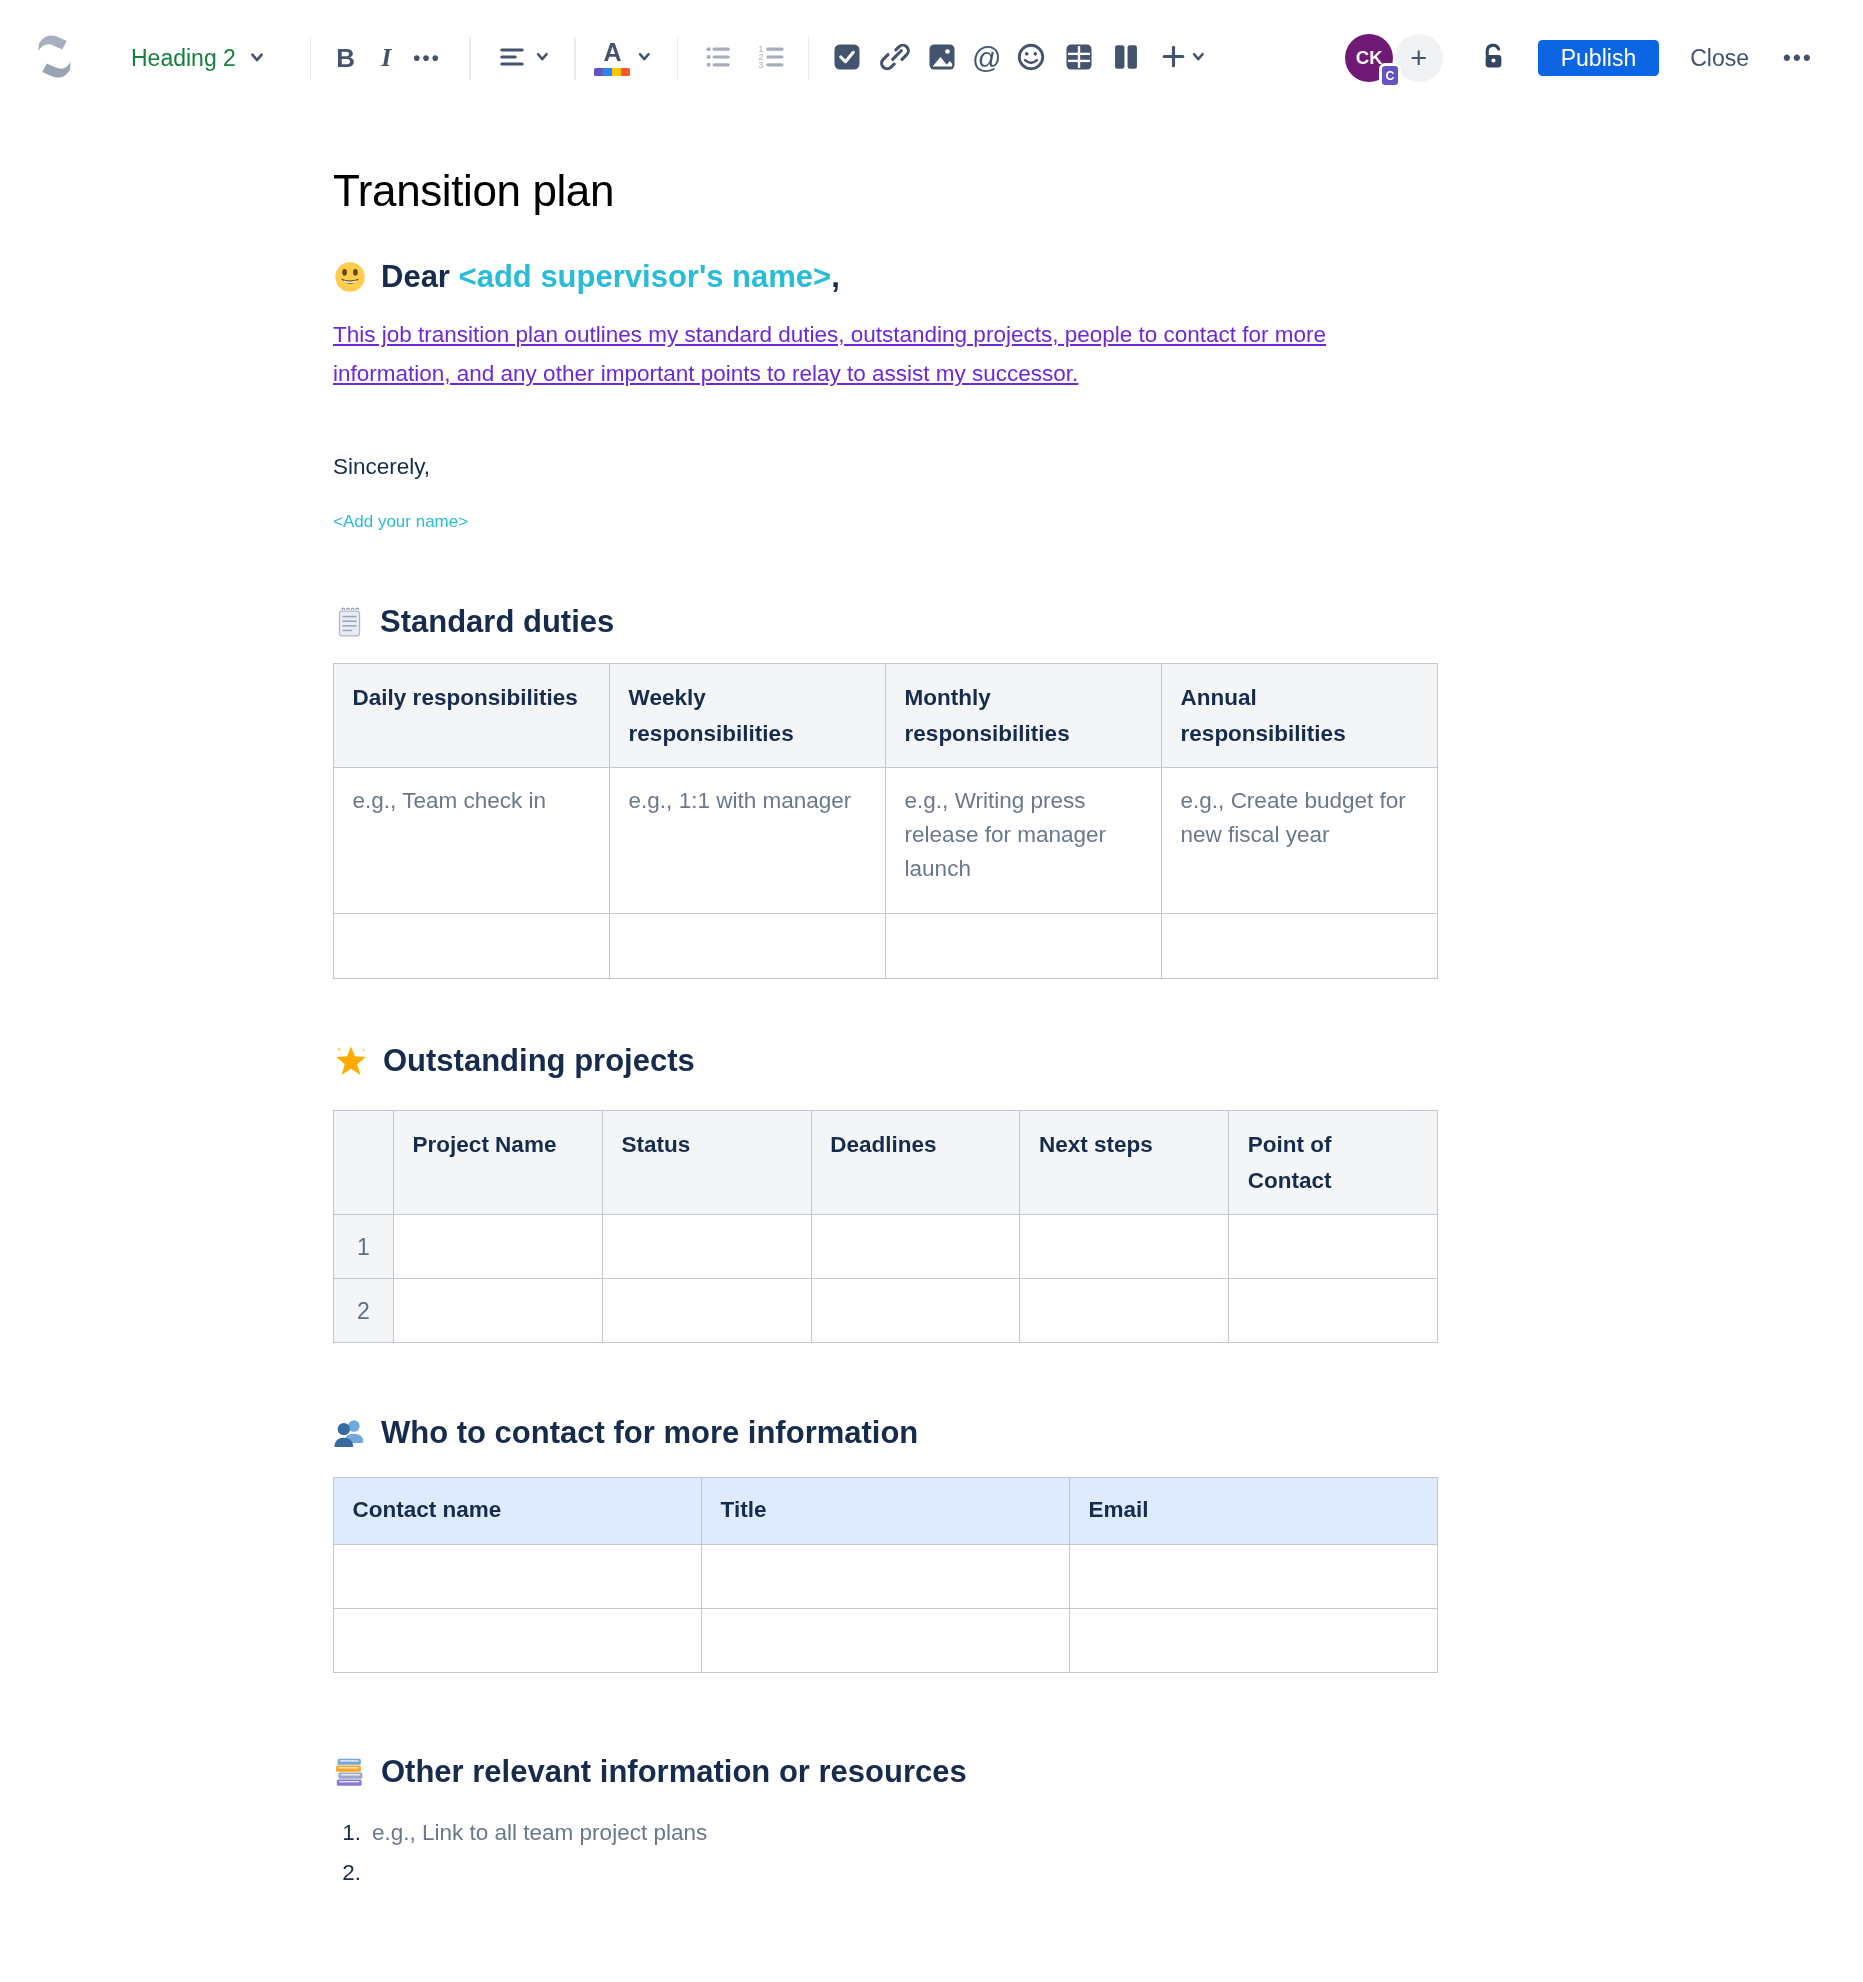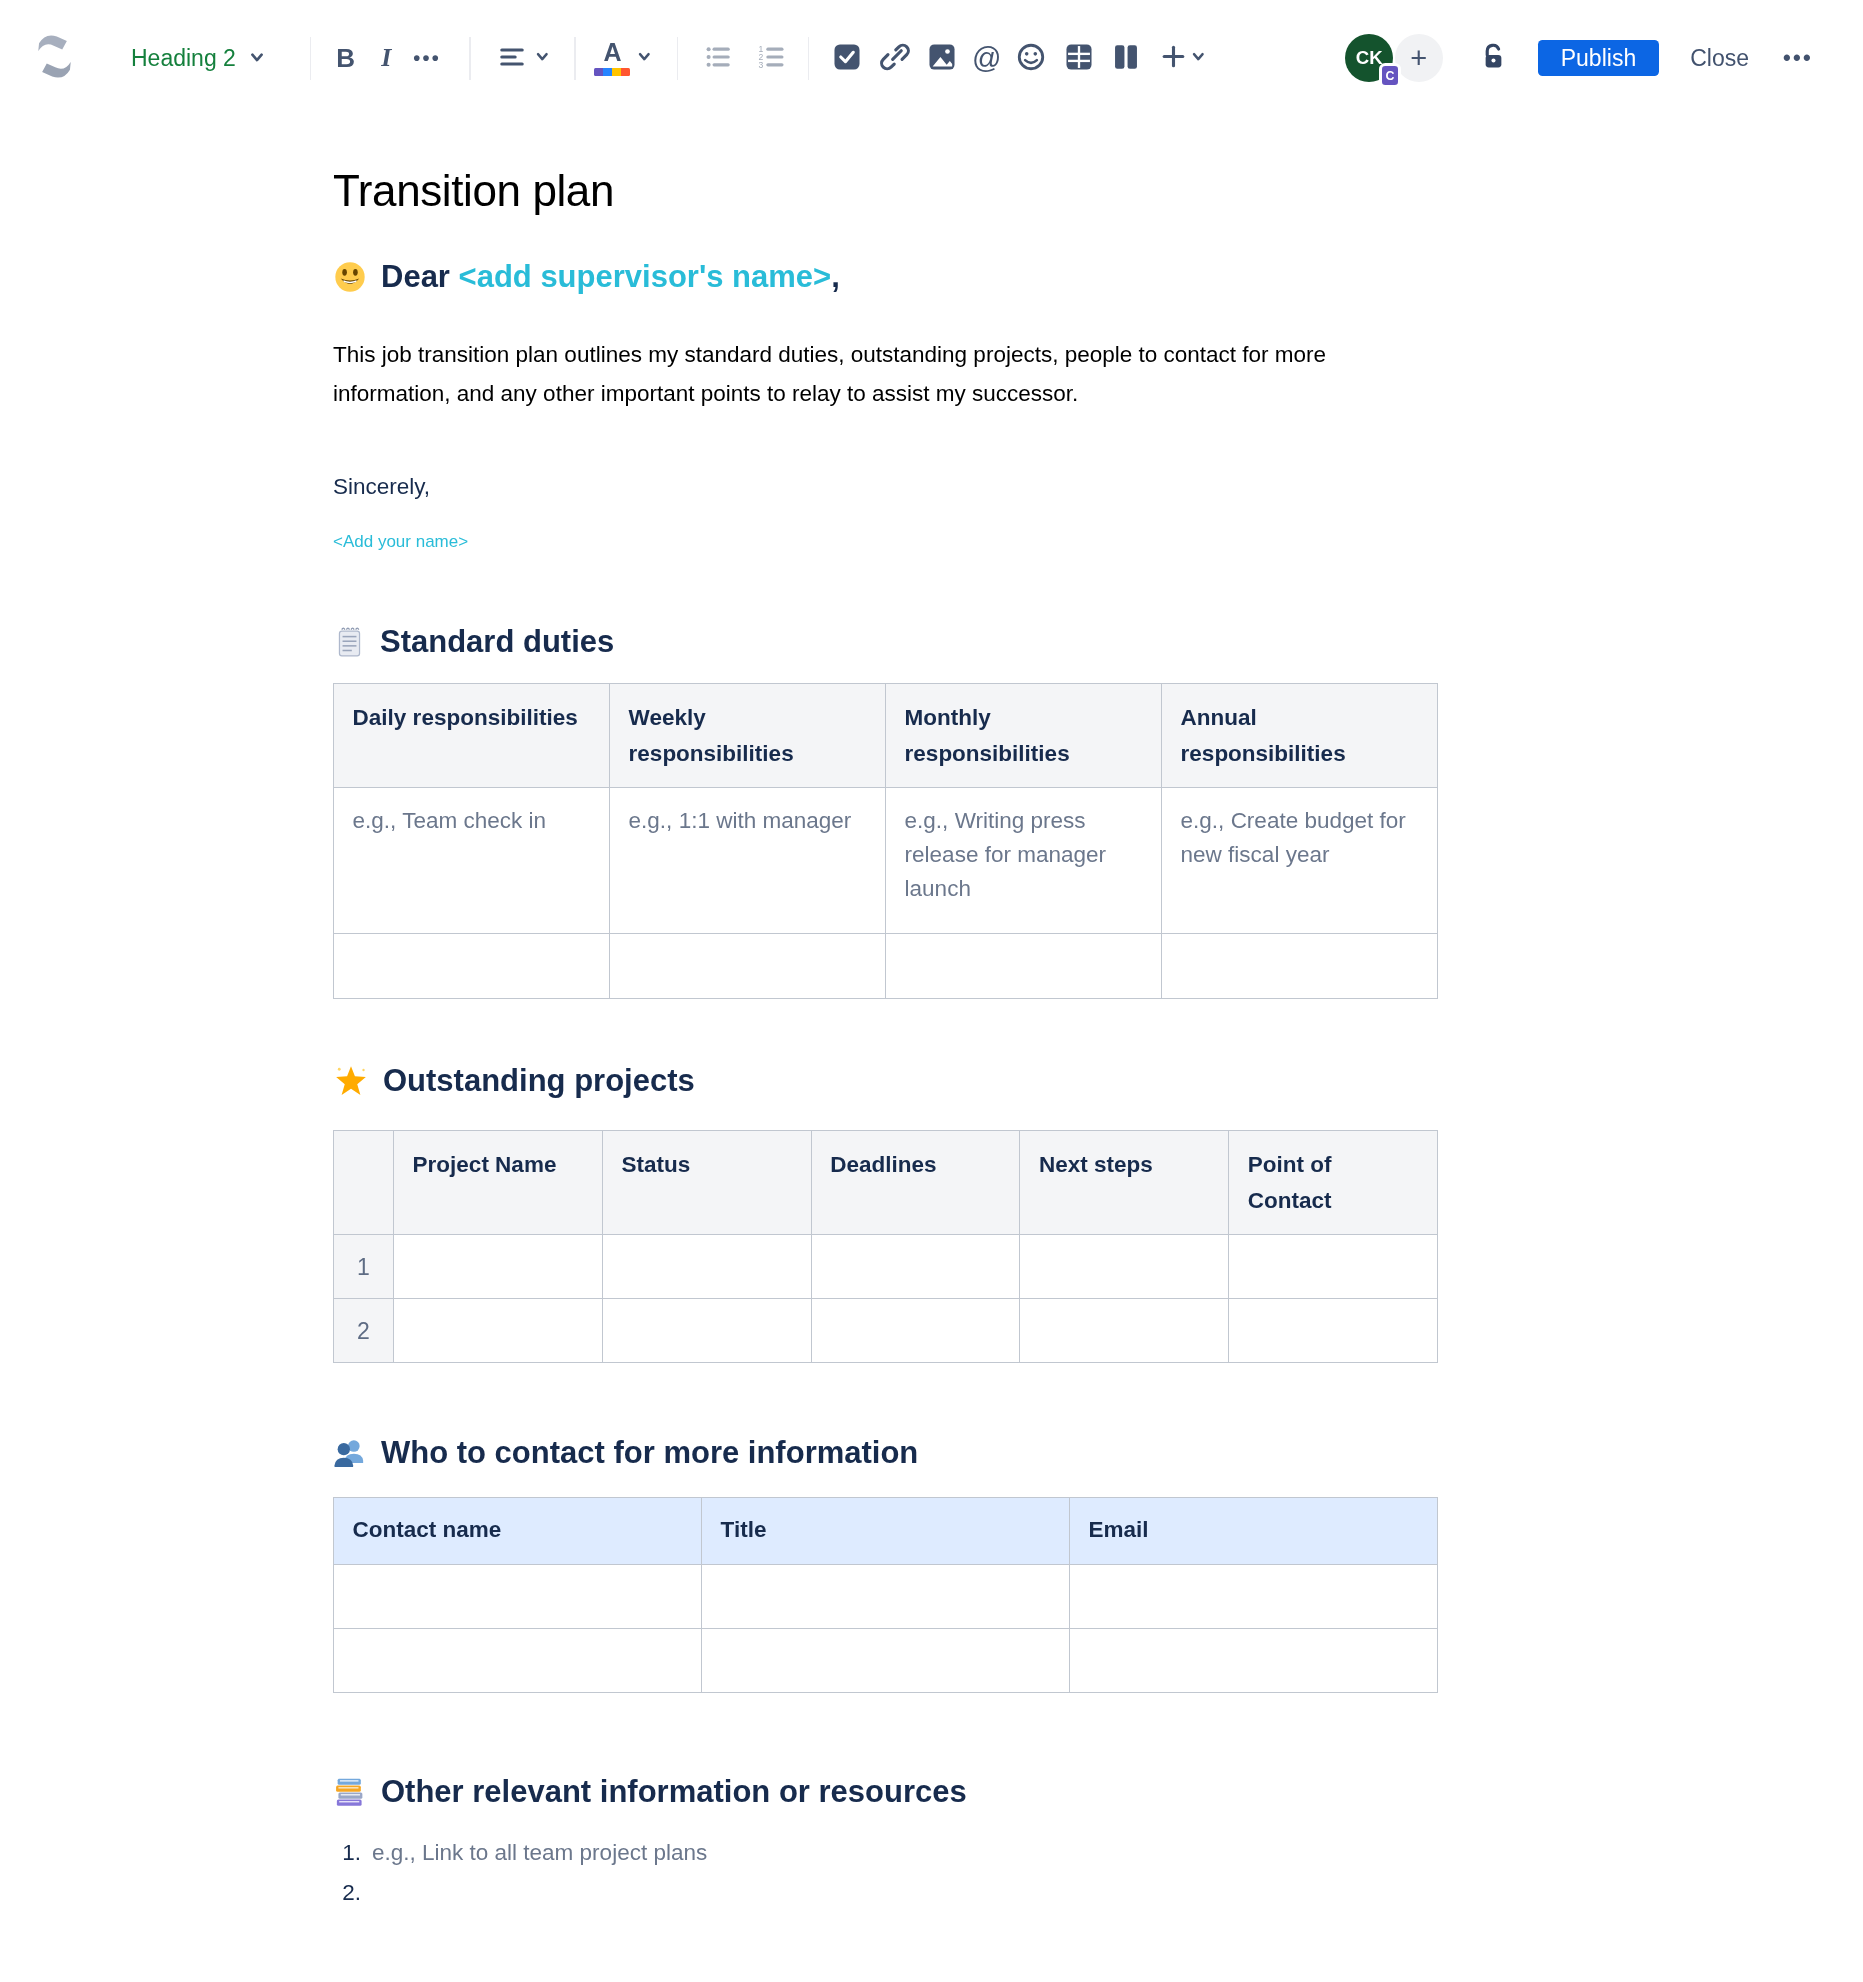--- a/index.html
+++ b/index.html
@@ -73,21 +73,21 @@
     display: flex; align-items: center; gap: 14px;
     font-size: 31px; line-height: 43px; font-weight: 600; color: #172B4D;
   }
   .h2 .emoji { flex: 0 0 auto; display: inline-flex; }
   .h2-dear { margin-top: 37px; }
   .h2-duties { margin-top: 59px; }
   .h2-projects { margin-top: 60px; }
   .h2-contacts { margin-top: 68px; }
   .h2-other { margin-top: 77px; }
   .cyan-link { cursor: pointer; }
-  .intro-par { margin-top: 37px; font-size: 22.5px; line-height: 39px; color: #000000; }
+  .intro-par { margin-top: 17px; font-size: 22.5px; line-height: 39px; color: #6d28d9; text-decoration: underline; }
   .signoff { margin-top: 54px; font-size: 22.5px; line-height: 39px; }
   .signoff-name { margin-top: 16px; font-size: 17px; line-height: 39px; cursor: pointer; }
 
   table { border-collapse: collapse; width: 1105px; table-layout: fixed; }
   .tbl { margin-top: 20px; }
   .tbl-projects { margin-top: 28px; }
   .tbl-contacts { margin-top: 23px; }
   th, td { border: 1.5px solid #C1C7D0; text-align: left; vertical-align: top; padding: 15.5px 18.6px; }
   th { font-size: 22.5px; font-weight: 700; line-height: 36px; color: #172B4D; }
   td { font-size: 22.5px; line-height: 34px; }
@@ -265,21 +265,21 @@
       </span>
       <span>
         <svg width="18.6" height="18.6" viewBox="0 0 26 26">
             <polyline points="7,10 13,17 19,10" fill="none" stroke="#44546F" stroke-width="3.4" stroke-linecap="round" stroke-linejoin="round"></polyline>
           </svg>
       </span>
     </button>
   </div>
 
   <div class="tb-right">
-    <span class="avatar" style="background:#14532d">
+    <span class="avatar" style="background:#701a75">
       <span>CK</span>
       <span class="avatar-badge" style="background:#6554C0">C</span>
     </span>
     <span class="avatar-add">+</span>
     <button class="tb-btn unlock-btn">
       <span>
         <svg width="33" height="33" viewBox="0 0 42 42">
           <path d="M13 19 v-5 a7.5 7.5 0 0 1 14.5 -2.5" fill="none" stroke="#344563" stroke-width="4" stroke-linecap="round"></path>
           <rect x="11" y="19" width="20" height="16" rx="4" fill="#344563"></rect>
           <circle cx="21" cy="26" r="2.6" fill="#fff"></circle>

